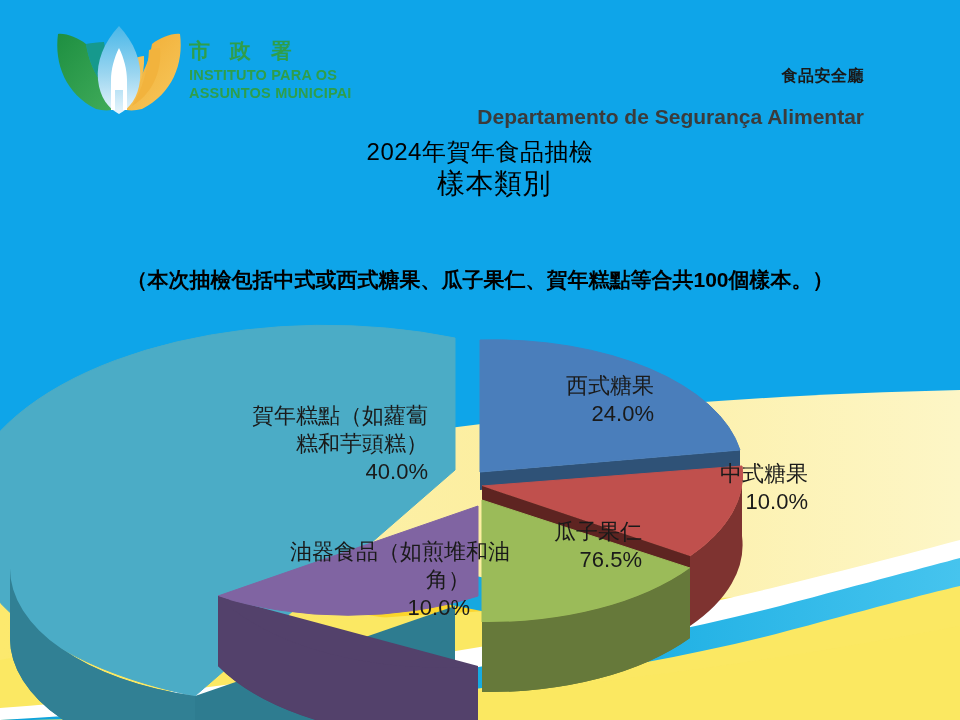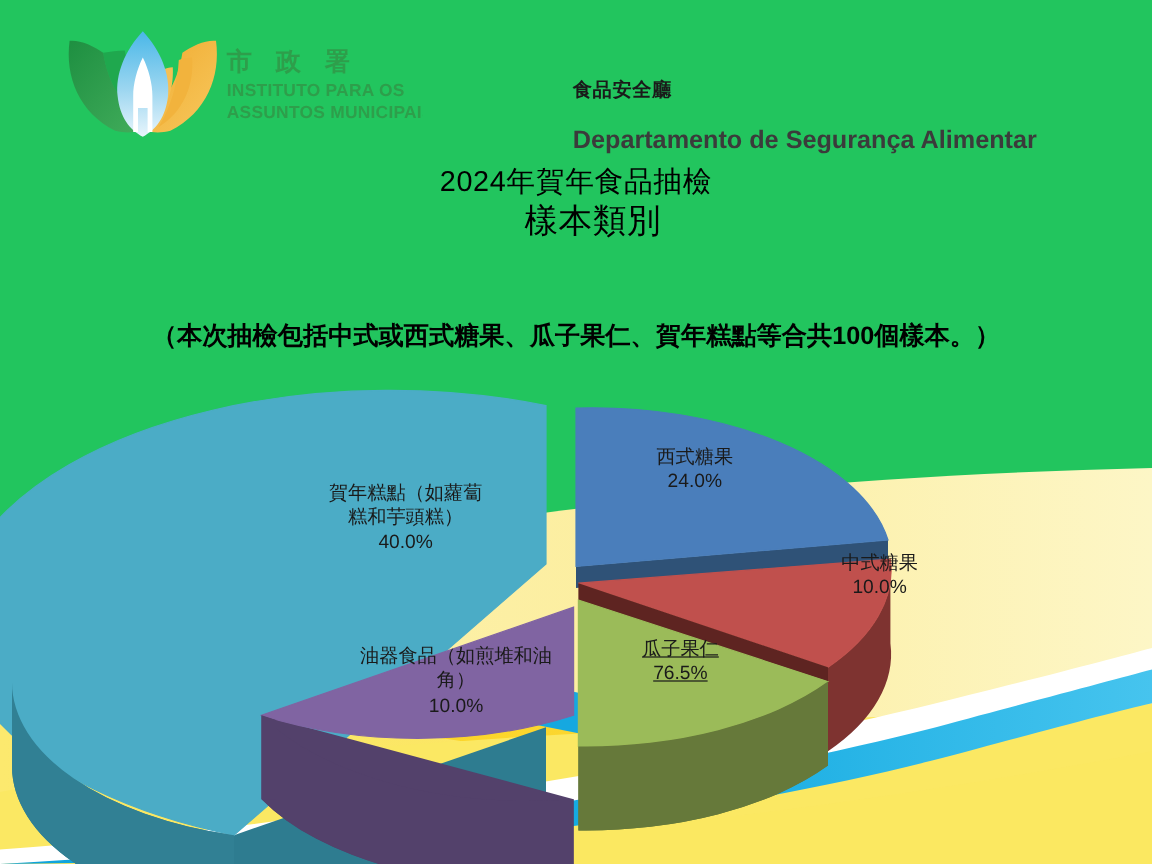--- a/index.html
+++ b/index.html
@@ -10,21 +10,21 @@
     width: 960px;
     height: 720px;
     background: #ffffff;
     font-family: "Liberation Sans", "DejaVu Sans", sans-serif;
     overflow: hidden;
   }
   .slide {
     position: relative;
     width: 960px;
     height: 720px;
-    background: #22c55e;
+    background: #0ea5e9;
     overflow: hidden;
   }
   
   .bg-waves {
     position: absolute;
     left: 0;
     bottom: 0;
     width: 960px;
     height: 330px;
     z-index: 0;
@@ -37,20 +37,21 @@
     top: 18px;
     width: 300px;
     height: 100px;
     z-index: 5;
   }
   
   .dept-header {
     position: absolute;
     right: 96px;
     top: 66px;
+    text-align: right;
     z-index: 5;
     line-height: 1.25;
   }
   .dept-zh {
     font-size: 16px;
     font-weight: bold;
     color: #1a1a1a;
     letter-spacing: 0.5px;
   }
   .dept-pt {
@@ -105,23 +106,23 @@
     z-index: 3;
   }
   .pie-svg {
     position: absolute;
     left: 0;
     top: 0;
   }
   .slice-label {
     position: absolute;
     z-index: 4;
-    text-align: center;
+    text-align: right;
     color: #1a1a1a;
-    font-size: 16px;
+    font-size: 22px;
     line-height: 1.28;
     white-space: nowrap;
   }
   .slice-label .pct {
     display: block;
   }
 </style>
 </head>
 <body>
 
@@ -277,21 +278,21 @@
     <div class="slice-label" style="left:504px; top:72px; width:150px;">
       <span>西式糖果</span>
       <span class="pct">24.0%</span>
     </div>
 
     <div class="slice-label" style="left:658px; top:160px; width:150px;">
       <span>中式糖果</span>
       <span class="pct">10.0%</span>
     </div>
 
-    <div class="slice-label" style="left:492px; top:232px; width:150px;text-decoration:underline;">
+    <div class="slice-label" style="left:492px; top:218px; width:150px;">
       <span>瓜子果仁</span>
       <span class="pct">76.5%</span>
     </div>
 
     <div class="slice-label" style="left:290px; top:238px; width:180px;">
       <span>油器食品（如煎堆和油</span>
       <span class="pct">角）</span>
       <span class="pct">10.0%</span>
     </div>
 

